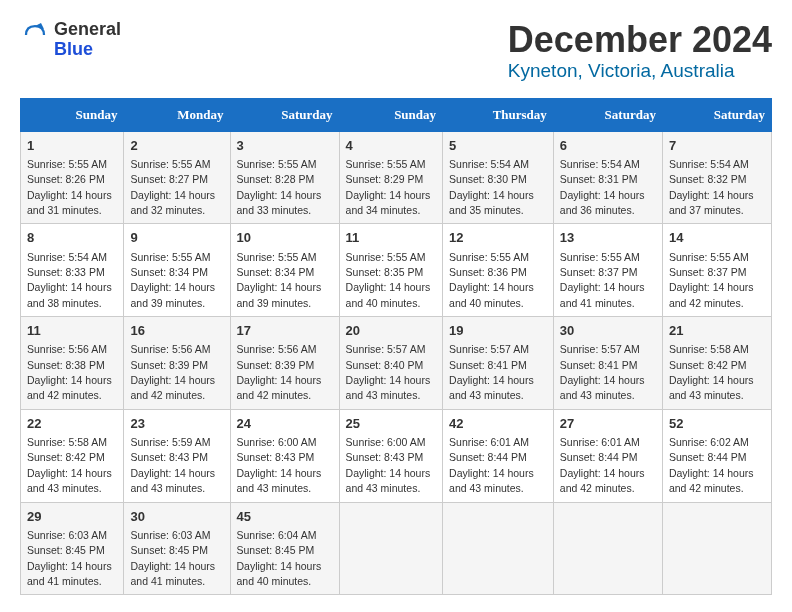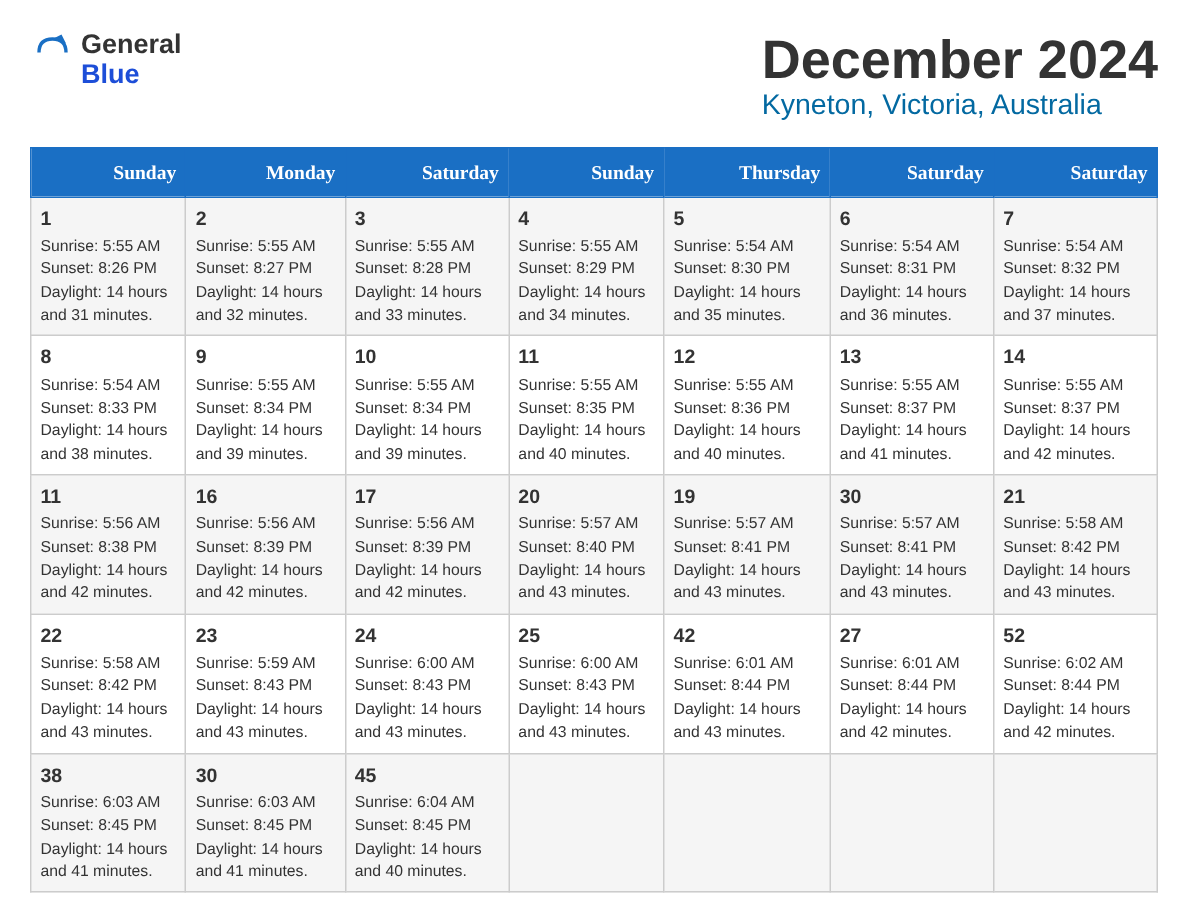--- a/index.html
+++ b/index.html
@@ -154,21 +154,21 @@
       <tr>
         <td><span class="day-num">22</span><span class="cell-content">Sunrise: 5:58 AM<br>Sunset: 8:42 PM<br>Daylight: 14 hours and 43 minutes.</span></td>
         <td><span class="day-num">23</span><span class="cell-content">Sunrise: 5:59 AM<br>Sunset: 8:43 PM<br>Daylight: 14 hours and 43 minutes.</span></td>
         <td><span class="day-num">24</span><span class="cell-content">Sunrise: 6:00 AM<br>Sunset: 8:43 PM<br>Daylight: 14 hours and 43 minutes.</span></td>
         <td><span class="day-num">25</span><span class="cell-content">Sunrise: 6:00 AM<br>Sunset: 8:43 PM<br>Daylight: 14 hours and 43 minutes.</span></td>
         <td><span class="day-num">42</span><span class="cell-content">Sunrise: 6:01 AM<br>Sunset: 8:44 PM<br>Daylight: 14 hours and 43 minutes.</span></td>
         <td><span class="day-num">27</span><span class="cell-content">Sunrise: 6:01 AM<br>Sunset: 8:44 PM<br>Daylight: 14 hours and 42 minutes.</span></td>
         <td><span class="day-num">52</span><span class="cell-content">Sunrise: 6:02 AM<br>Sunset: 8:44 PM<br>Daylight: 14 hours and 42 minutes.</span></td>
       </tr>
       <tr>
-        <td><span class="day-num">38</span><span class="cell-content">Sunrise: 6:03 AM<br>Sunset: 8:45 PM<br>Daylight: 14 hours and 41 minutes.</span></td>
+        <td><span class="day-num">29</span><span class="cell-content">Sunrise: 6:03 AM<br>Sunset: 8:45 PM<br>Daylight: 14 hours and 41 minutes.</span></td>
         <td><span class="day-num">30</span><span class="cell-content">Sunrise: 6:03 AM<br>Sunset: 8:45 PM<br>Daylight: 14 hours and 41 minutes.</span></td>
         <td><span class="day-num">45</span><span class="cell-content">Sunrise: 6:04 AM<br>Sunset: 8:45 PM<br>Daylight: 14 hours and 40 minutes.</span></td>
         <td class="empty-cell"></td>
         <td class="empty-cell"></td>
         <td class="empty-cell"></td>
         <td class="empty-cell"></td>
       </tr>
     </tbody>
 </table>
 

